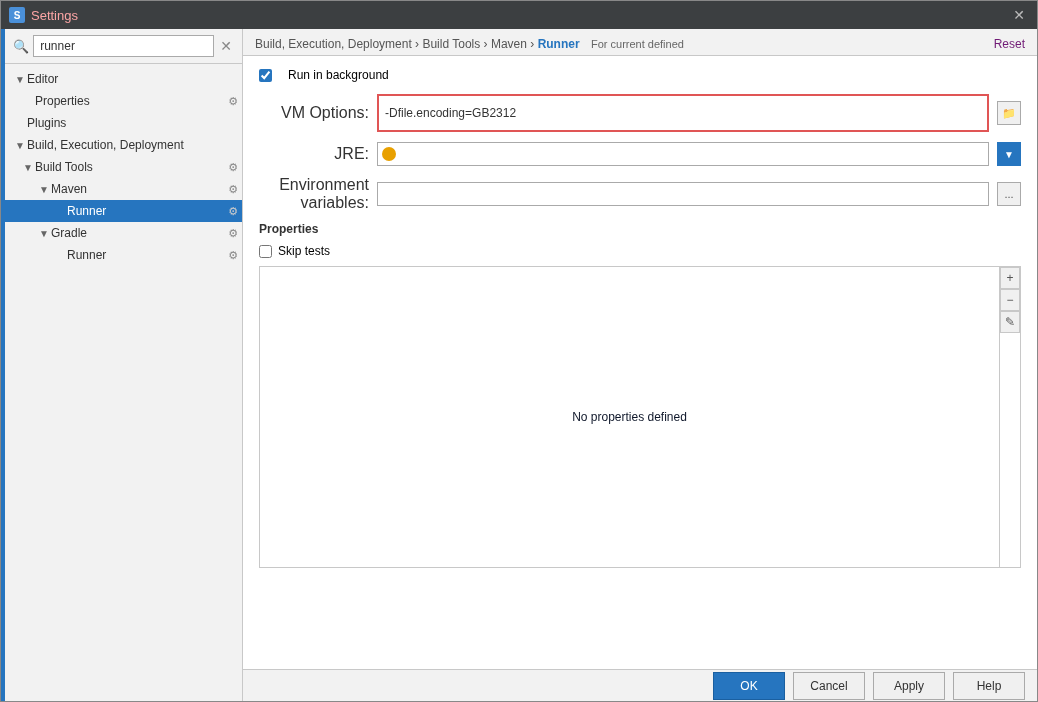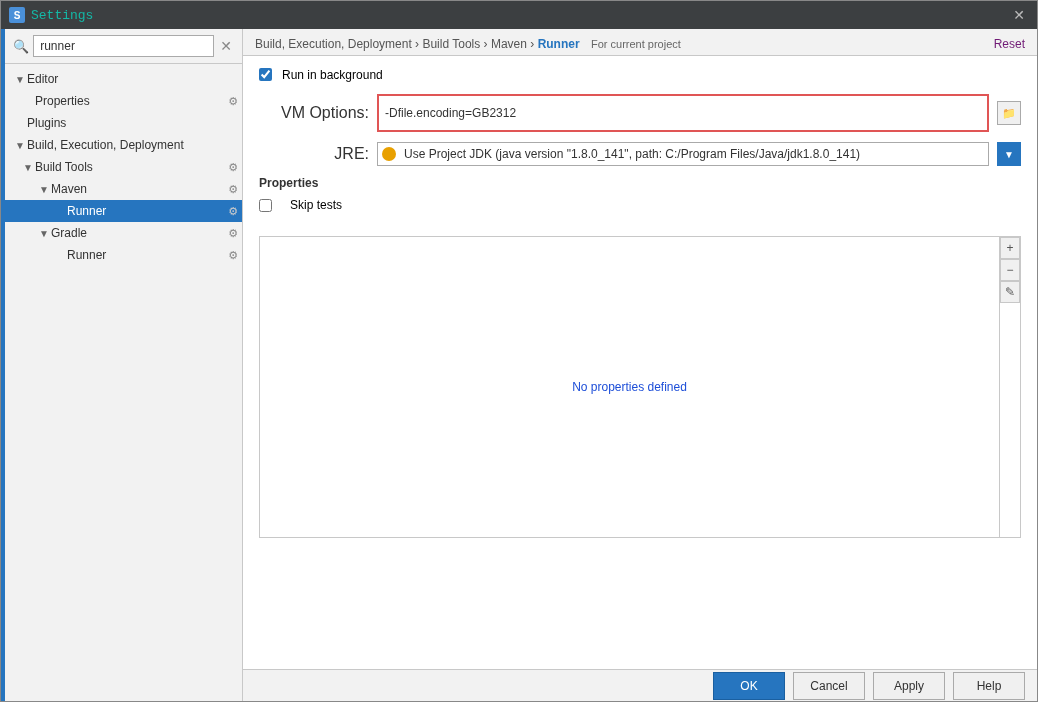--- a/index.html
+++ b/index.html
@@ -45,22 +45,21 @@
       border-radius: 2px;
       display: flex;
       align-items: center;
       justify-content: center;
       font-size: 10px;
       color: white;
       font-weight: bold;
     }
     .title-bar-title {
       font-size: 13px;
-      color: #14b8a6;
-      font-family: Liberation Mono, monospace;
+      color: #fca5a5;
     }
     .title-bar-close {
       width: 20px;
       height: 20px;
       display: flex;
       align-items: center;
       justify-content: center;
       cursor: pointer;
       color: #bbbbbb;
       font-size: 14px;
@@ -180,21 +179,22 @@
       background: white;
     }
     .form-row {
       display: flex;
       align-items: center;
       margin-bottom: 10px;
       gap: 8px;
     }
     .checkbox-row {
       display: flex;
-      gap: 10px;
+      align-items: center;
+      gap: 16px;
       margin-bottom: 12px;
     }
     .checkbox-row input[type="checkbox"] {
       width: 13px;
       height: 13px;
       accent-color: #2675bf;
     }
     .form-label {
       font-size: 16px;
       color: #333;
@@ -285,41 +285,41 @@
     }
     .section-title {
       font-size: 12px;
       font-weight: 600;
       color: #333;
       margin-bottom: 8px;
     }
     .skip-tests-row {
       display: flex;
       align-items: center;
-      gap: 18px;
-      margin-bottom: 24px;
+      gap: 6px;
+      margin-bottom: 8px;
     }
     .skip-tests-row input[type="checkbox"] {
       width: 13px;
       height: 13px;
     }
     .properties-table {
       border: 1px solid #c8c8c8;
       background: white;
       min-height: 300px;
       position: relative;
       display: flex;
       flex-direction: column;
     }
     .properties-empty {
       flex: 1;
       display: flex;
       align-items: center;
       justify-content: center;
-      color: #1d4ed8;
+      color: #0f172a;
       font-size: 12px;
       font-style: normal;
     }
     .prop-tool-btn {
       width: 20px;
       height: 22px;
       background: #f0f0f0;
       border: 1px solid #c8c8c8;
       display: flex;
       align-items: center;
@@ -450,21 +450,21 @@
         </div>
       </div>
     </div>
 
     <div class="right-panel">
       <div class="right-header">
         <div class="breadcrumb">
           <span>
             Build, Execution, Deployment › <span>Build Tools</span> › <span>Maven</span> › <span class="current">Runner</span>
           </span>
-          <span class="project-label">For current project</span>
+          <span class="project-label">For current defined</span>
         </div>
         <a class="reset-link">Reset</a>
       </div>
 
       <div class="right-content">
 
         <div class="checkbox-row">
           <input type="checkbox" id="runBg" checked="" style="">
           <label for="runBg">Run in background</label>
         </div>
@@ -475,26 +475,32 @@
           <div class="input-btn" title="Browse">
             <span>📁</span>
           </div>
         </div>
 
         <div class="form-row">
           <span class="form-label">JRE:</span>
           <div class="jre-select">
             <div class="jre-select-inner">
               <span class="jdk-icon"></span>
-              <span>Use Project JDK (java version "1.8.0_141", path: C:/Program Files/Java/jdk1.8.0_141)</span>
             </div>
           </div>
           <div class="jre-arrow">▼</div>
         </div>
 
+        <div class="env-row">
+          <span class="form-label">Environment variables:</span>
+          <input class="env-input form-input" type="text" style="">
+          <div class="env-btn">
+            <span>...</span>
+          </div>
+        </div>
 
         <div class="section-title">Properties</div>
 
         <div class="skip-tests-row">
           <input type="checkbox" id="skipTests" style="">
           <label for="skipTests">Skip tests</label>
         </div>
 
         <div class="properties-table">
           <div style="display:flex; flex-direction: row; height: 100%; min-height: 300px;">

